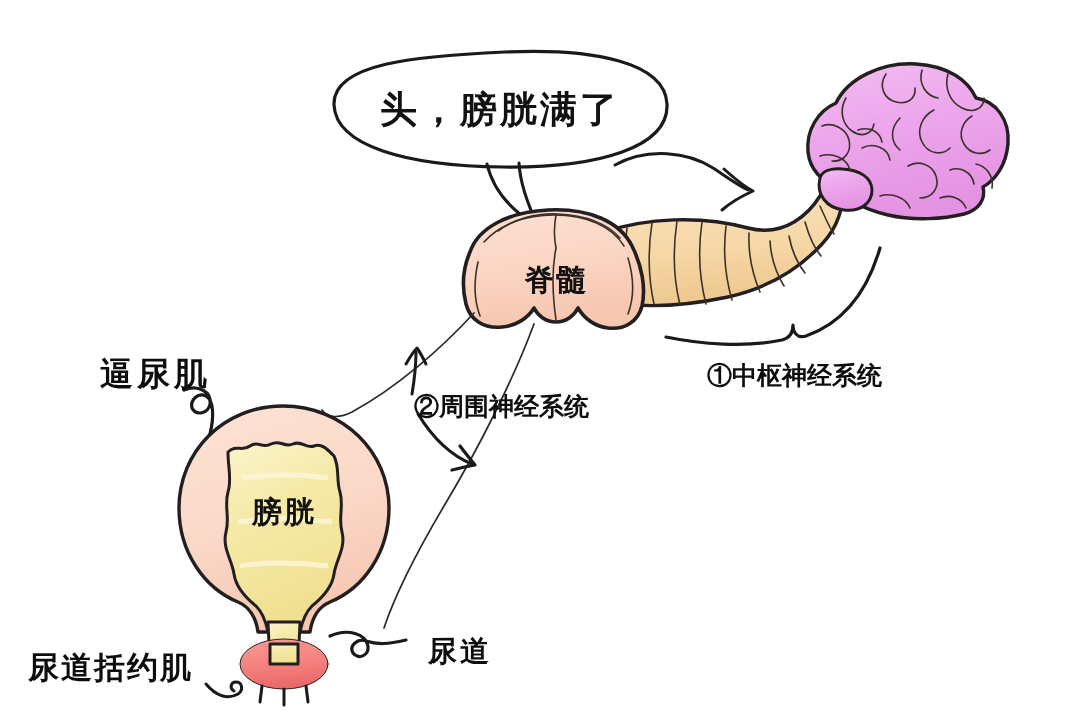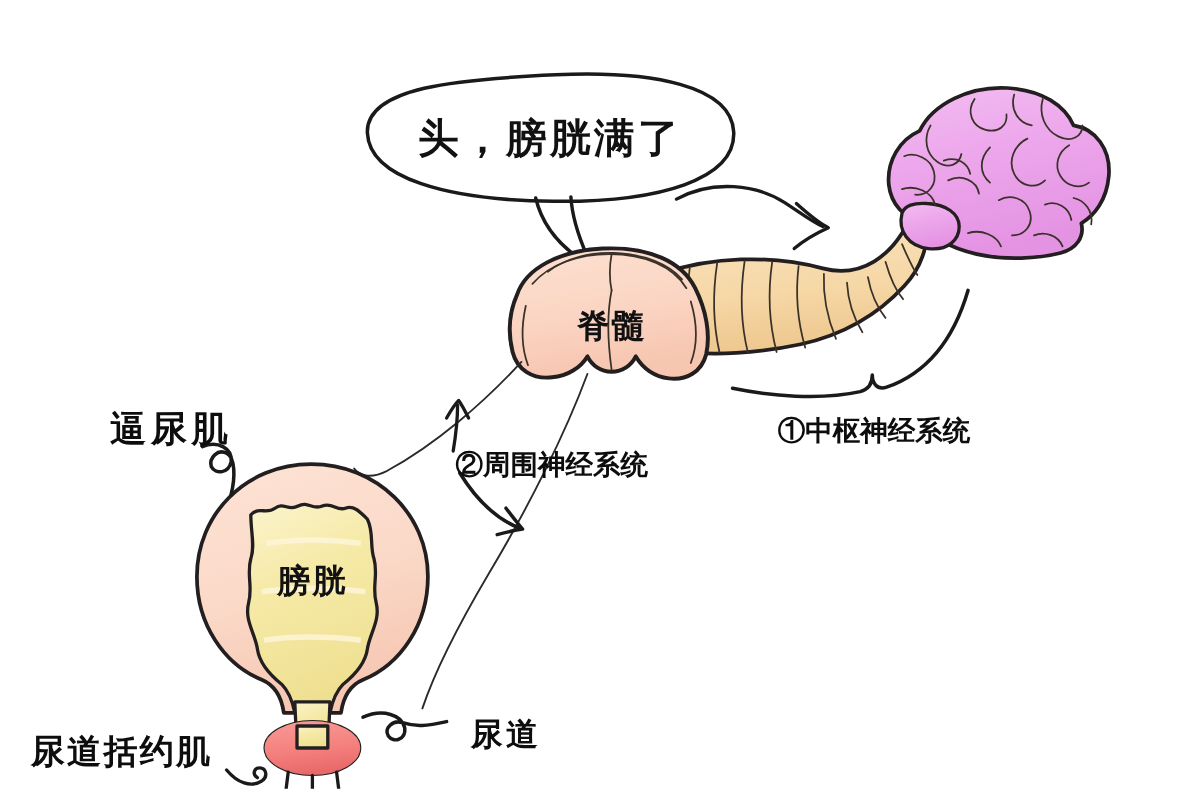--- a/index.html
+++ b/index.html
@@ -11,21 +11,21 @@
   body {
     width: 1080px;
     height: 717px;
     position: relative;
     overflow: hidden;
     font-family: "Liberation Sans", "DejaVu Sans", sans-serif;
   }
   #diagram-root {
     position: absolute;
     left: 0;
-    top: 16px;
+    top: 0;
     width: 1080px;
     height: 502px;
   }
   svg.stage {
     display: block;
     width: 1080px;
     height: 717px;
   }
   .ink {
     fill: none;

